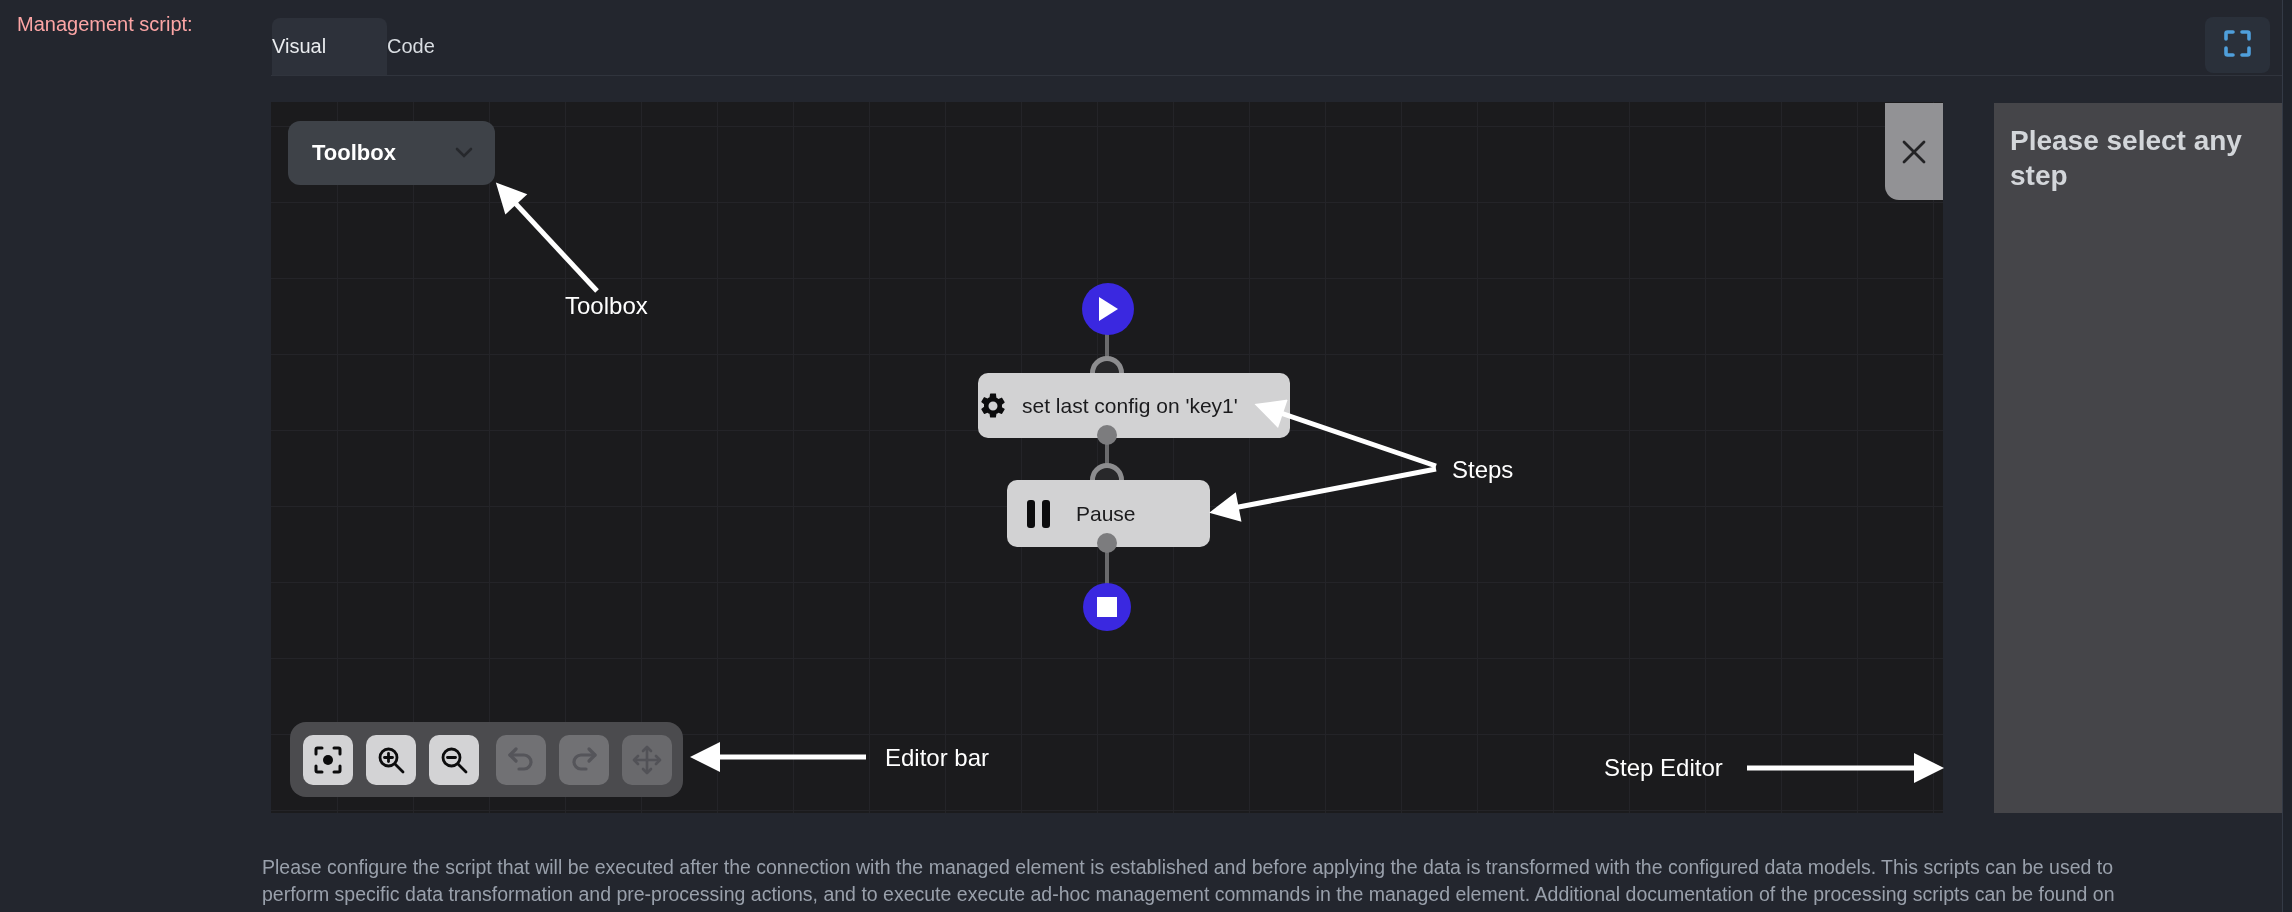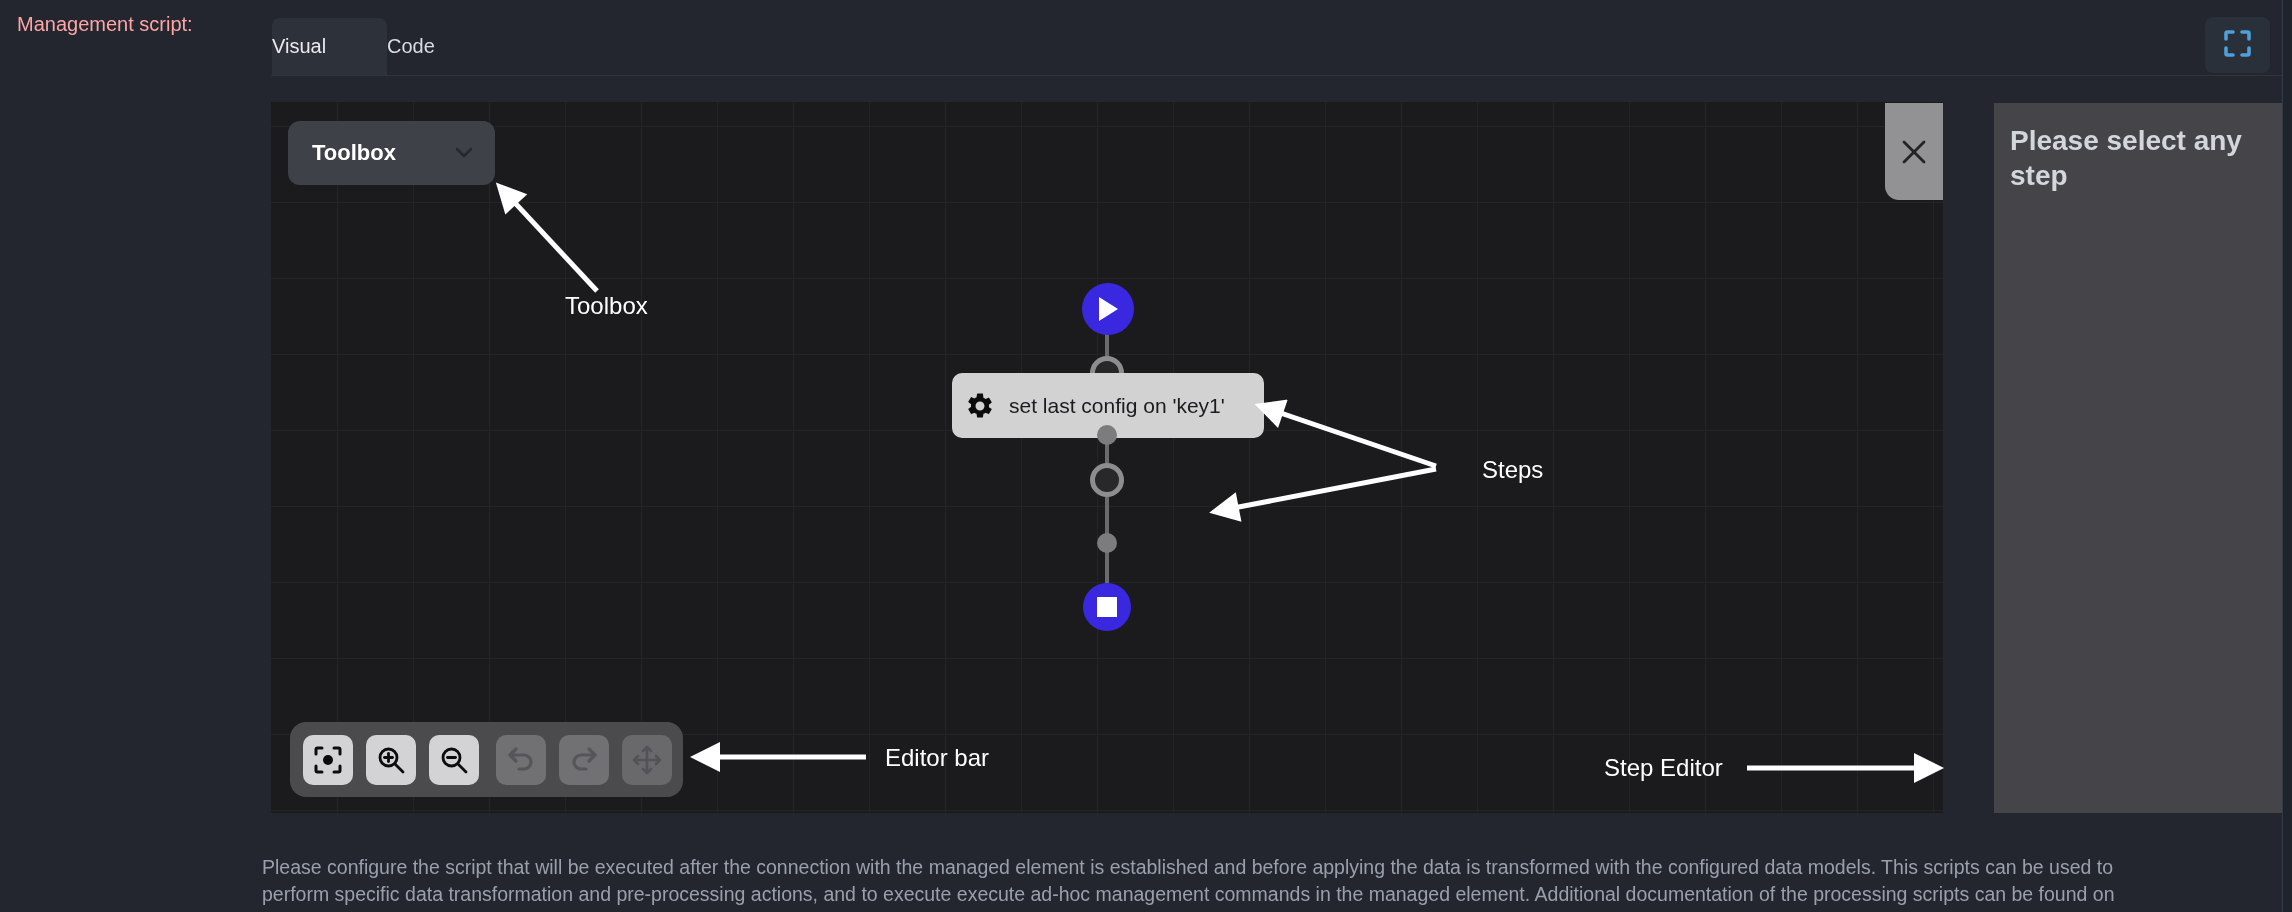--- a/index.html
+++ b/index.html
@@ -43,21 +43,21 @@
   .stop-square{width:20px;height:20px;background:#ffffff;}
   .port-ring{width:24px;height:24px;border:5px solid #8d8d8f;border-radius:50%;
              background:#28282a;box-sizing:content-box;}
   .ring1{left:819px;top:254px;}
   .ring2{left:819px;top:361px;}
   .port-dot{width:20px;height:20px;border-radius:50%;background:#7c7c7e;}
   .dot1{left:826px;top:323px;}
   .dot2{left:826px;top:431px;}
   .node{background:#d2d2d3;border-radius:10px;display:flex;align-items:center;
         color:#1b1b1d;font-size:21px;cursor:pointer;box-sizing:border-box;}
-  .node1{left:681px;top:271px;width:312px;height:65px;padding-left:13px;gap:14px;}
+  .node1{left:707px;top:271px;width:312px;height:65px;gap:14px;}
   .node2{left:736px;top:378px;width:203px;height:67px;padding-left:20px;gap:26px;}
   .pause-glyph{display:flex;gap:7px;}
   .pause-glyph i{display:block;width:8px;height:28px;background:#0c0c0d;border-radius:3px;}
 
   
   .ctrlbar{left:19px;top:620px;width:393px;height:75px;background:#4b4b4e;border-radius:16px;
            display:flex;align-items:center;padding:0 13px;box-sizing:border-box;gap:13px;}
   .cbtn{width:50px;height:50px;border-radius:10px;display:flex;align-items:center;
         justify-content:center;flex:0 0 auto;}
   .cbtn.on{background:#d3d3d5;cursor:pointer;}
@@ -69,21 +69,21 @@
   .panel{left:1994px;top:103px;width:320px;height:710px;background:#454549;}
   .panel-title{padding:20px 18px 0 16px;font-size:28px;font-weight:bold;color:#d3d6da;line-height:35px;}
   .close-tab{left:1885px;top:103px;width:58px;height:97px;background:#929295;
              border-radius:0 0 0 14px;display:flex;align-items:center;justify-content:center;
              cursor:pointer;}
 
   
   .anno-svg{left:0;top:0;pointer-events:none;}
   .anno-label{color:#ffffff;font-size:24px;pointer-events:none;}
   .lbl-toolbox{left:565px;top:292px;}
-  .lbl-steps{left:1452px;top:456px;margin-left:30px;}
+  .lbl-steps{left:1452px;top:456px;}
   .lbl-ctrl{left:885px;top:744px;}
   .lbl-editor{left:1604px;top:754px;}
 
   
   .footer{left:262px;top:814px;width:2012px;font-size:19.5px;line-height:27px;color:#99a0ab;margin-top:40px;}
   .footer .link{color:#dfe3e8;cursor:pointer;}
   .footer svg{vertical-align:-3px;margin:0 4px 0 6px;}
 
   .scrollbar{left:2282px;top:0;width:10px;height:912px;background:#1f232b;border-left:1px solid #343a46;}
 </style>
@@ -133,20 +133,27 @@
   <div class="abs node node1">
     <svg width="30" height="30" viewBox="0 0 24 24">
       <path fill="#0c0c0d" fill-rule="evenodd" d="M19.14,12.94a7.07,7.07,0,0,0,.06-.94,7.07,7.07,0,0,0-.06-.94l2.03-1.58a.5.5,0,0,0,.12-.64l-1.92-3.32a.5.5,0,0,0-.61-.22l-2.39,1a7.3,7.3,0,0,0-1.62-.94l-.36-2.54A.5.5,0,0,0,13.9,2H10.1a.5.5,0,0,0-.49.42L9.25,4.96a7.3,7.3,0,0,0-1.62.94l-2.39-1a.5.5,0,0,0-.61.22L2.71,8.44a.5.5,0,0,0,.12.64l2.03,1.58a7.07,7.07,0,0,0-.06.94,7.07,7.07,0,0,0,.06.94L2.83,14.12a.5.5,0,0,0-.12.64l1.92,3.32a.5.5,0,0,0,.61.22l2.39-1a7.3,7.3,0,0,0,1.62.94l.36,2.54a.5.5,0,0,0,.49.42h3.8a.5.5,0,0,0,.49-.42l.36-2.54a7.3,7.3,0,0,0,1.62-.94l2.39,1a.5.5,0,0,0,.61-.22l1.92-3.32a.5.5,0,0,0-.12-.64ZM12,15.6A3.6,3.6,0,1,1,15.6,12,3.6,3.6,0,0,1,12,15.6Z"></path>
     </svg>
     <span>set last config on 'key1'</span>
   </div>
 
   <div class="abs port-dot dot1"></div>
   <div class="abs port-ring ring2"></div>
 
+  <div class="abs node node2">
+    <span class="pause-glyph">
+        <i></i>
+        <i></i>
+      </span>
+    <span>Pause</span>
+  </div>
 
   <div class="abs port-dot dot2"></div>
 
   <div class="abs term end">
     <span class="stop-square"></span>
   </div>
 
   <div class="abs ctrlbar">
     <div class="cbtn on">
       <svg width="30" height="30" viewBox="0 0 30 30" fill="none" stroke="#0c0c0d" stroke-width="3" stroke-linecap="round">

